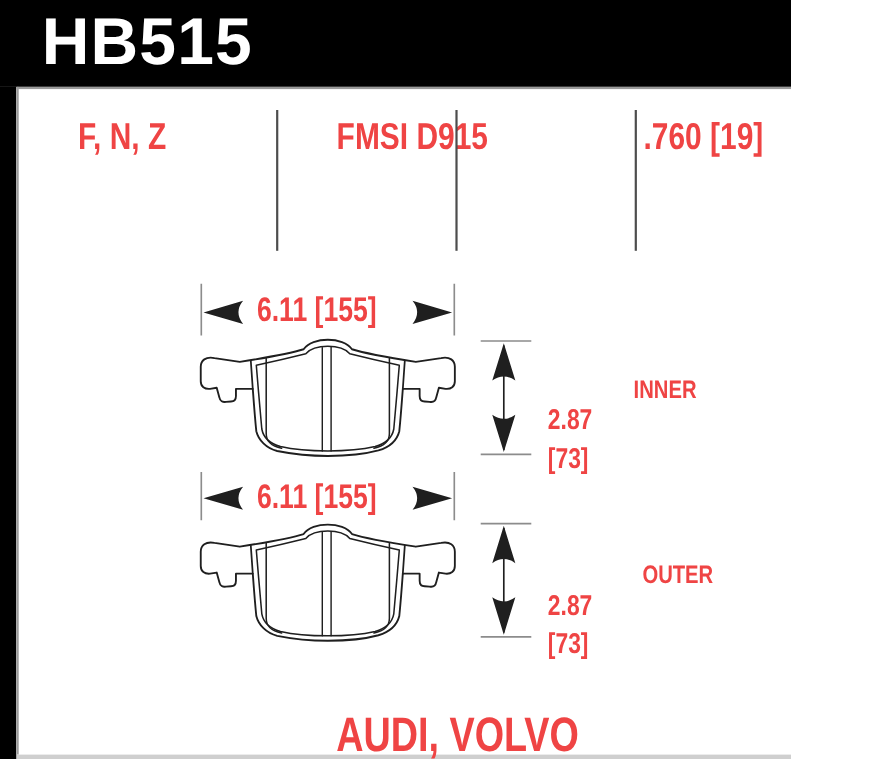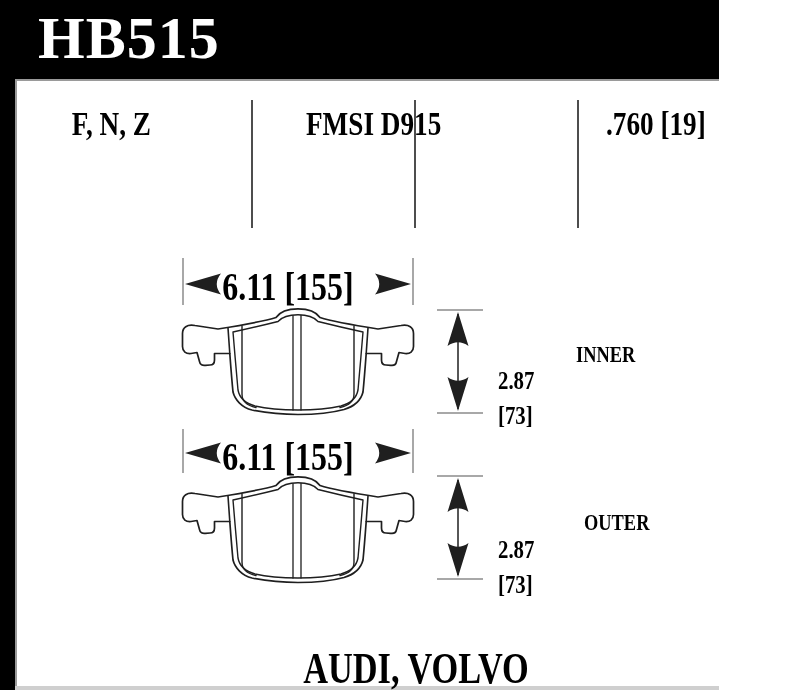--- a/index.html
+++ b/index.html
@@ -1,41 +1,41 @@
 <!DOCTYPE html>
 <html><head>
 <meta charset="utf-8">
 <style>
   html,body{margin:0;padding:0;background:#ffffff;}
   .stage{
     position:relative;width:719px;height:690px;overflow:hidden;
-    background:#ffffff;font-family:Liberation Serif, serif;
+    background:#ffffff;font-family:Liberation Sans, sans-serif;
     -webkit-font-smoothing:antialiased;
   }
   
   .top-bar{position:absolute;left:0;top:0;width:800px;height:79px;background:#000000;}
   .left-bar{position:absolute;left:0;top:79px;width:15px;height:611px;background:#000000;}
   .panel{position:absolute;left:15px;top:79px;width:783px;height:607px;
          border-top:2px solid #9a9a9a;border-left:2px solid #9a9a9a;background:#ffffff;box-sizing:border-box;}
   .bottom-line{position:absolute;left:15px;top:686px;width:785px;height:4px;background:#cfcfcf;}
 
-  .txt{position:absolute;font-weight:bold;color:#000000;line-height:1;white-space:nowrap;}
+  .txt{position:absolute;font-weight:bold;color:#ef4444;line-height:1;white-space:nowrap;}
   .cnd{display:inline-block;transform:scaleX(0.8);transform-origin:0 50%;}
   .cnd-r{display:inline-block;transform:scaleX(0.8);transform-origin:100% 50%;}
   .cnd-c{display:inline-block;transform:scaleX(0.78);transform-origin:50% 50%;}
 
   .part-number{left:38px;top:8px;font-size:60px;color:#ffffff;letter-spacing:1px;}
 
   .spec{font-size:34px;top:107px;}
   .spec-compounds{right:568px;text-align:right;}
   .spec-fmsi{left:272px;margin-left:34px;}
-  .spec-thickness{left:606px;}
+  .spec-thickness{left:585px;}
   .vdivider{position:absolute;top:100px;width:2px;height:128px;background:#4d4d4d;}
 
-  .dim-width{font-size:41px;transform:translateX(-50%);}
+  .dim-width{font-size:31px;transform:translateX(-50%);}
   .dim-thick{font-size:26px;margin-top:40px;}
   .pos-label{font-size:23px;}
   .footer-apps{font-size:44px;transform:translateX(-50%);}
 
   svg{position:absolute;display:block;}
   .ink-stroke{stroke:#1f1f1f;fill:none;}
   .thin-stroke{stroke:#8c8c8c;fill:none;}
   .ink-fill{fill:#1f1f1f;stroke:none;}
 </style>
 </head>

